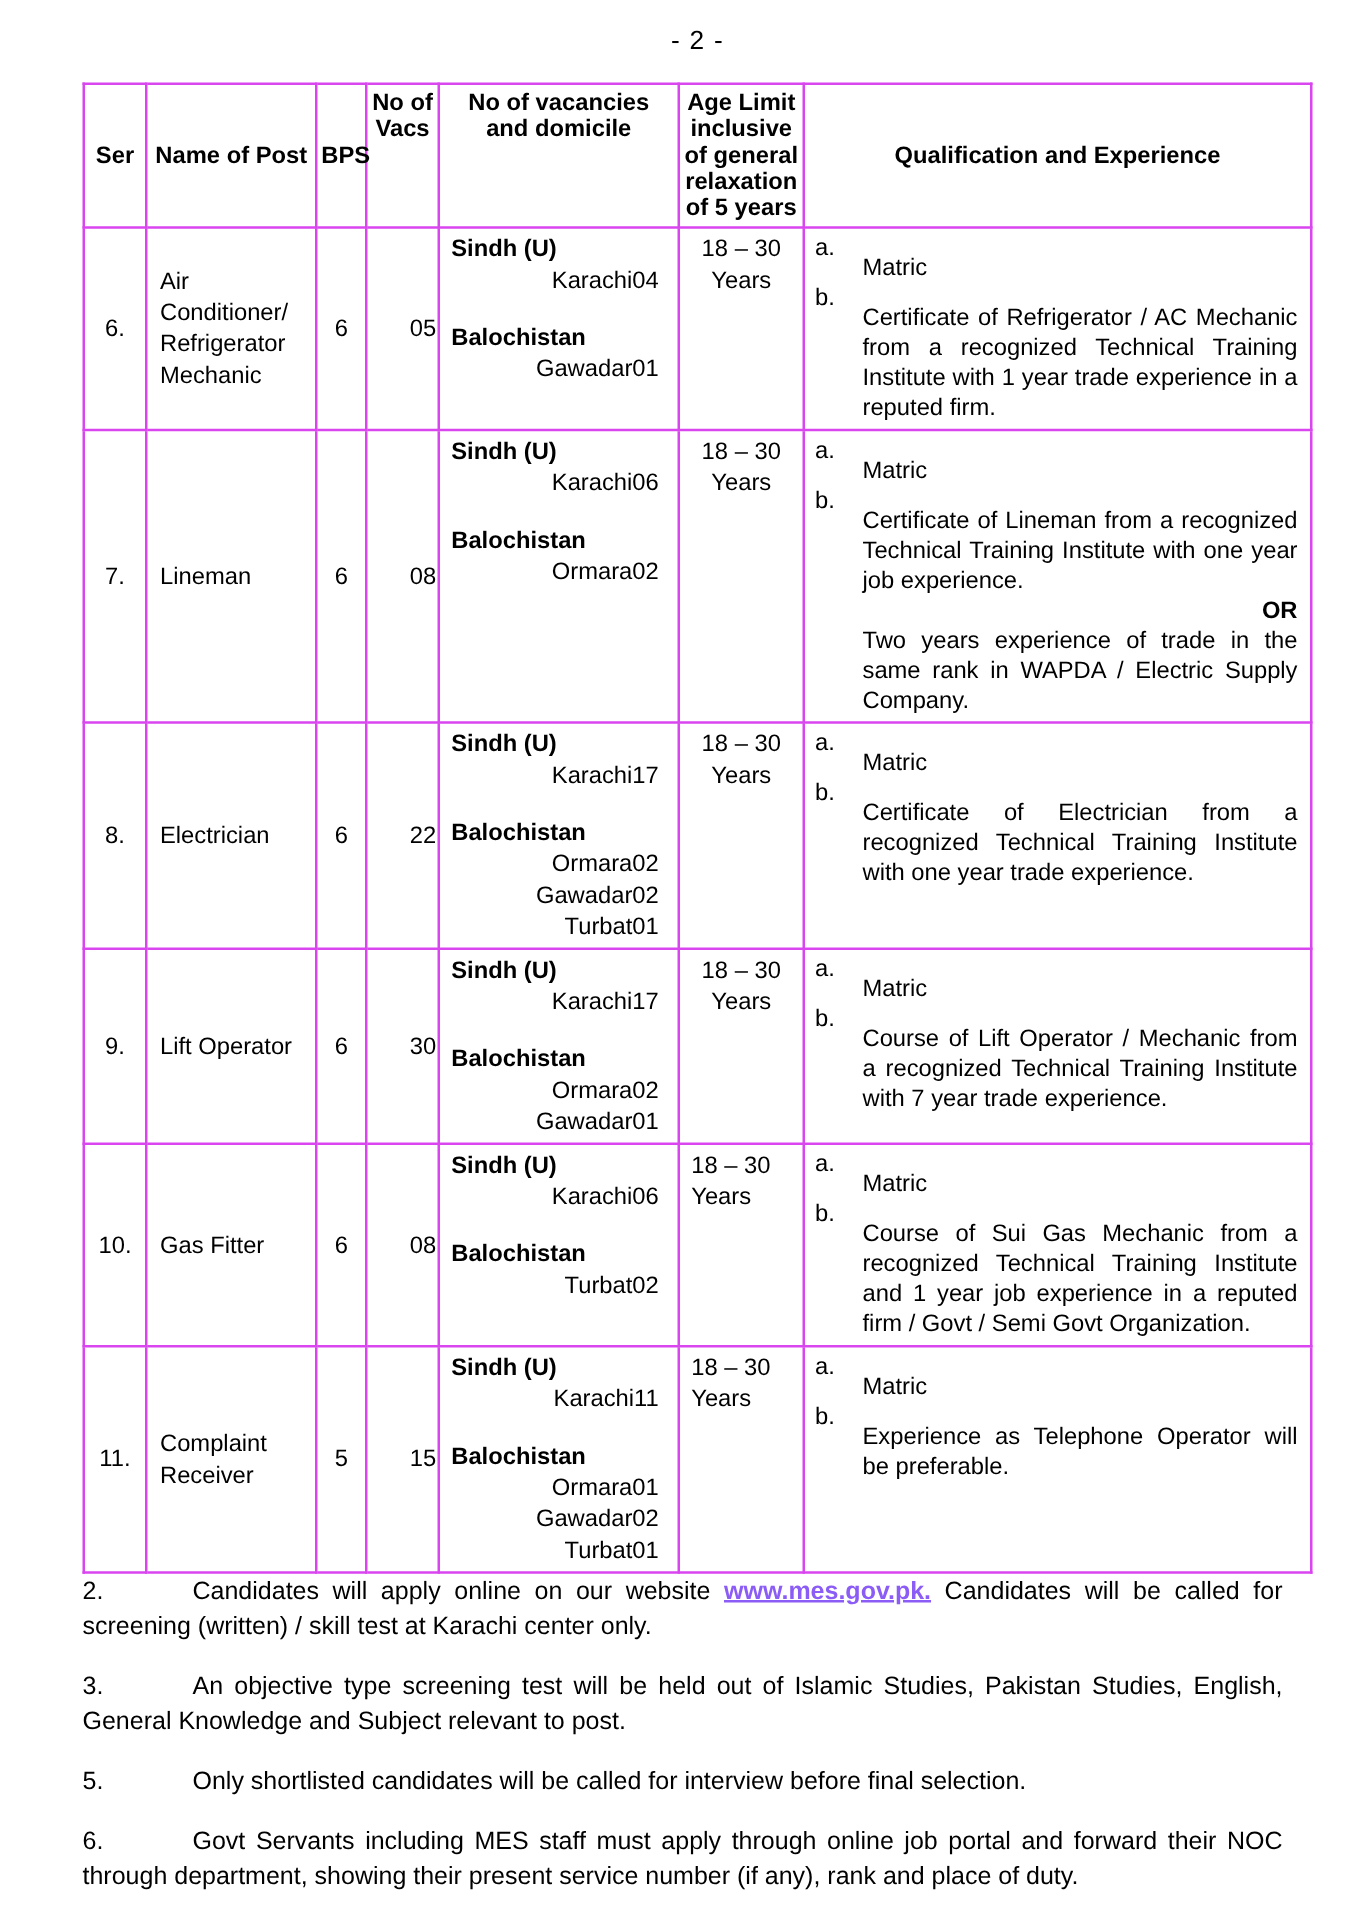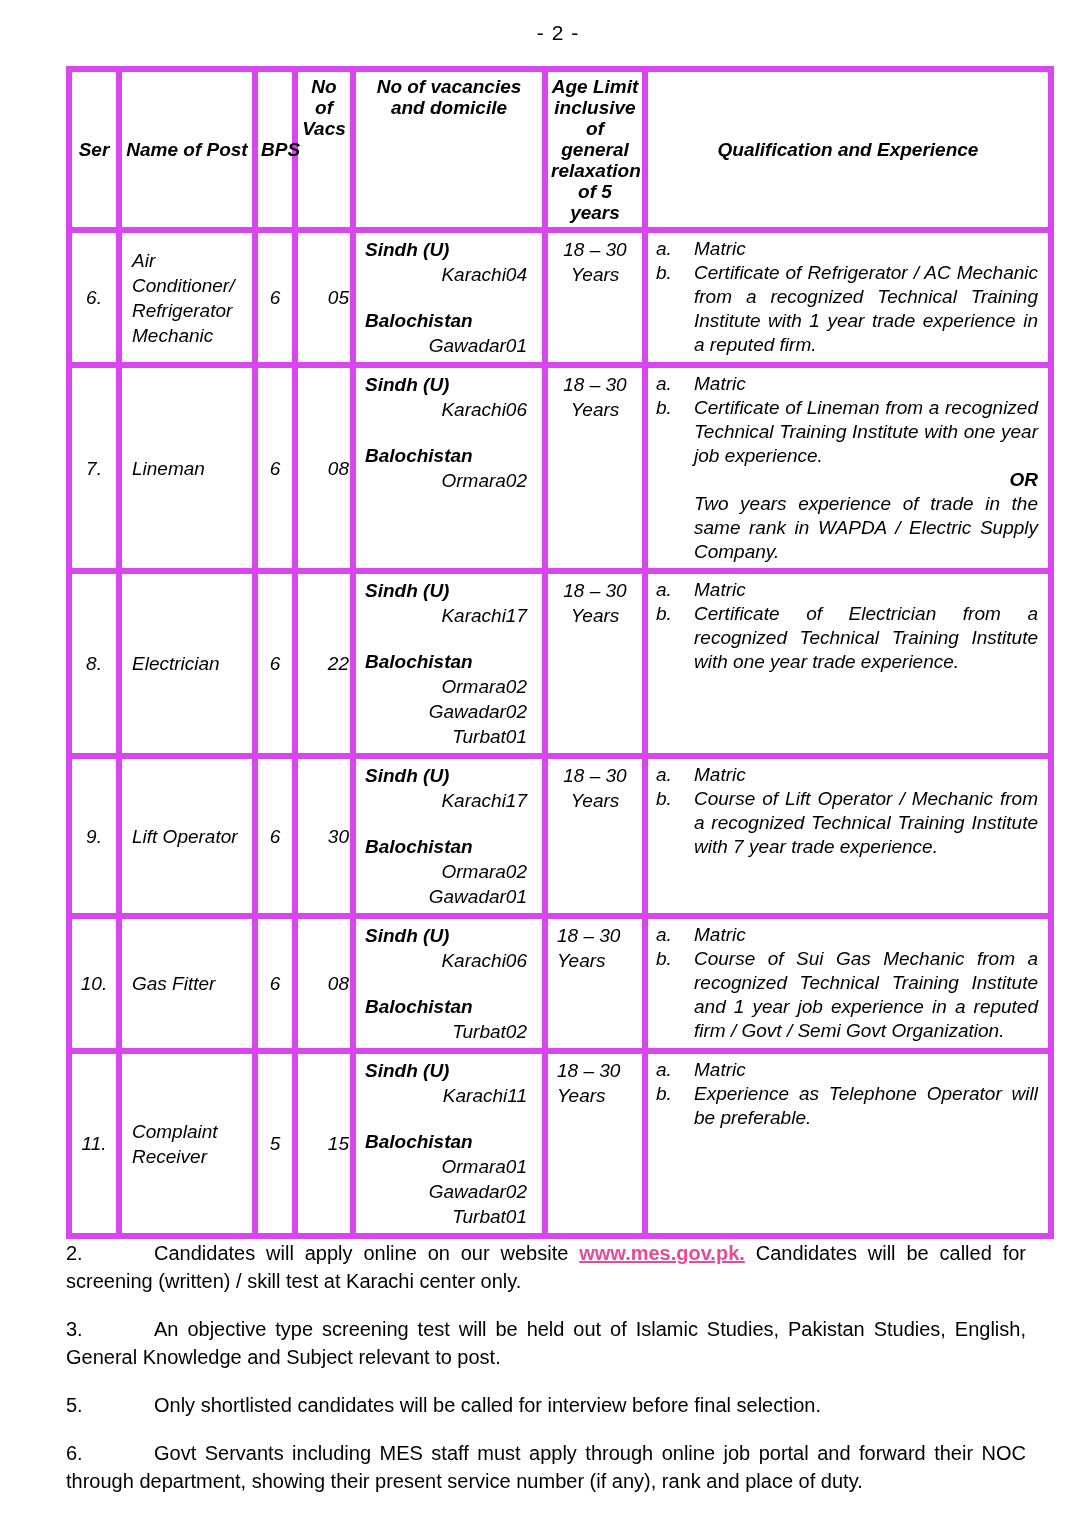--- a/index.html
+++ b/index.html
@@ -5,41 +5,41 @@
   * { box-sizing: border-box; }
   html, body { margin: 0; padding: 0; background: #ffffff; }
   body {
     width: 1086px; height: 1536px; overflow: hidden;
     font-family: "Liberation Sans", sans-serif; color: #000;
   }
   .page { padding: 20px 36px 0 66px; }
   .page-number { text-align: center; font-size: 21px; line-height: 26px; margin-bottom: 20px; letter-spacing: 1px; }
 
   .vtable { border-collapse: collapse; width: 982px; table-layout: fixed; }
-  .vtable th, .vtable td { border: 6px solid #d946ef; font-style: italic; }
+  .vtable th, .vtable td { border: 2px solid #d946ef; }
 
   th { font-size: 19px; font-weight: 700; text-align: center; vertical-align: middle; padding: 4px 3px; line-height: 21px; }
   th.th-top { vertical-align: top; }
   .th-dom { display: inline-block; max-width: 155px; }
 
   td { font-size: 19px; line-height: 25px; vertical-align: top; }
   td.c-ser  { vertical-align: middle; text-align: center; padding: 3px 2px; }
   td.c-post { vertical-align: middle; text-align: left; padding: 3px 14px 3px 10px; border-radius: 18px; }
   td.c-bps  { vertical-align: middle; text-align: center; }
   td.c-vacs { vertical-align: middle; text-align: right; }
   td.c-dom  { padding: 4px 15px 4px 9px; }
   .region { font-weight: 700; }
   .dom-group + .dom-group { margin-top: 21px; }
   .place { display: flex; justify-content: flex-end; }
   td.c-age { padding: 4px 4px; text-align: center; }
   td.c-age.age-left { text-align: left; padding-left: 9px; }
   td.c-qual { padding: 4px 10px 4px 8px; }
   .qual-item { display: flex; }
   .qual-label { flex: 0 0 38px; line-height: 24px; }
-  .qual-body { flex: 1; }
+  .qual-body { flex: 1; margin-top: 16px; }
   .qual-text { text-align: justify; line-height: 24px; }
   .or-line { font-weight: 700; text-align: right; line-height: 24px; }
 
   .instr-title { font-size: 21px; font-weight: 700; text-decoration: underline; text-align: center; margin: 12px 0 20px; }
   .instr-item { font-size: 20px; line-height: 28px; text-align: justify; margin: 0 0 20px; width: 960px; }
   .instr-num { display: inline-block; width: 88px; }
   .mes-link { font-weight: 700; text-decoration: underline; cursor: pointer; }
 </style>
 </head>
 <body>
@@ -328,18 +328,18 @@
               <div class="qual-body">
                 <div class="qual-text">Experience as Telephone Operator will be preferable.</div>
               </div>
             </div>
           </td>
         </tr>
       </tbody>
   </table>
 
   <div id="instruction-list">
-      <p class="instr-item"><span class="instr-num">2.</span><span class="instr-seg">Candidates will apply online on our website </span><a class="mes-link" style="color: #ec4899;">www.mes.gov.pk.</a><span class="instr-seg"> Candidates will be called for screening (written) / skill test at Karachi center only.</span></p>
+      <p class="instr-item"><span class="instr-num">2.</span><span class="instr-seg">Candidates will apply online on our website </span><a class="mes-link" style="color: #8b5cf6;">www.mes.gov.pk.</a><span class="instr-seg"> Candidates will be called for screening (written) / skill test at Karachi center only.</span></p>
       <p class="instr-item"><span class="instr-num">3.</span><span class="instr-seg">An objective type screening test will be held out of Islamic Studies, Pakistan Studies, English, General Knowledge and Subject relevant to post.</span></p>
       <p class="instr-item"><span class="instr-num">5.</span><span class="instr-seg">Only shortlisted candidates will be called for interview before final selection.</span></p>
       <p class="instr-item"><span class="instr-num">6.</span><span class="instr-seg">Govt Servants including MES staff must apply through online job portal and forward their NOC through department, showing their present service number (if any), rank and place of duty.</span></p>
     </div>
 </div>
 
 </body></html>

